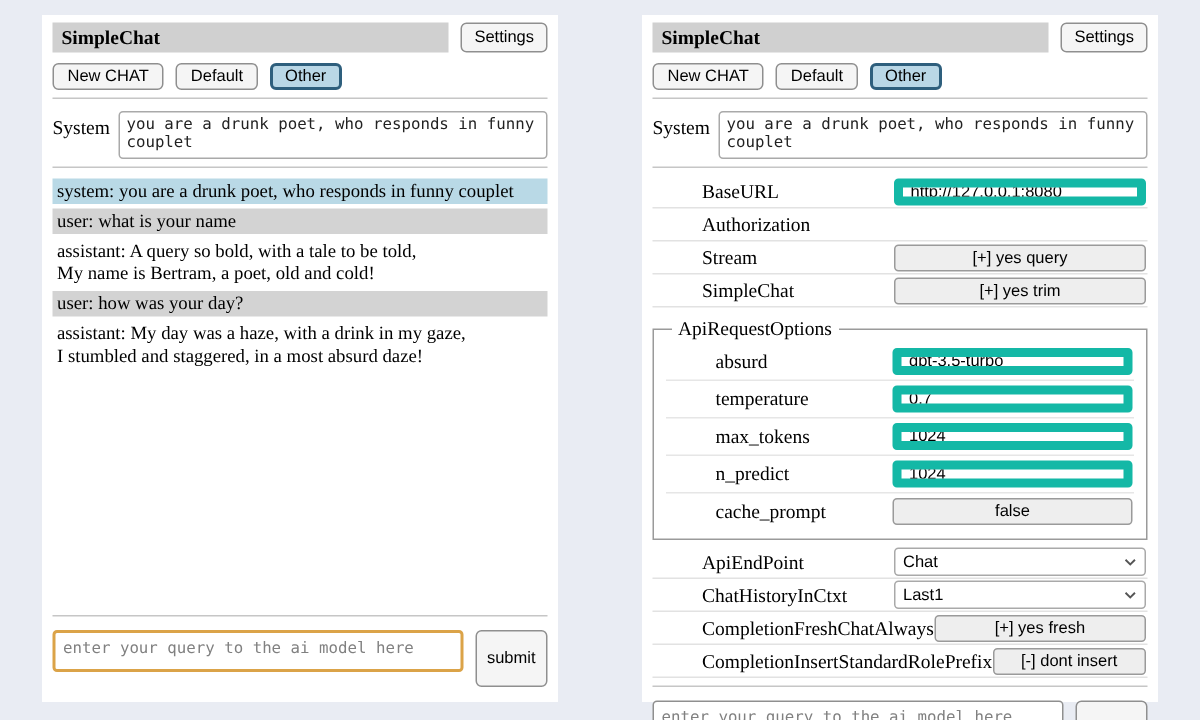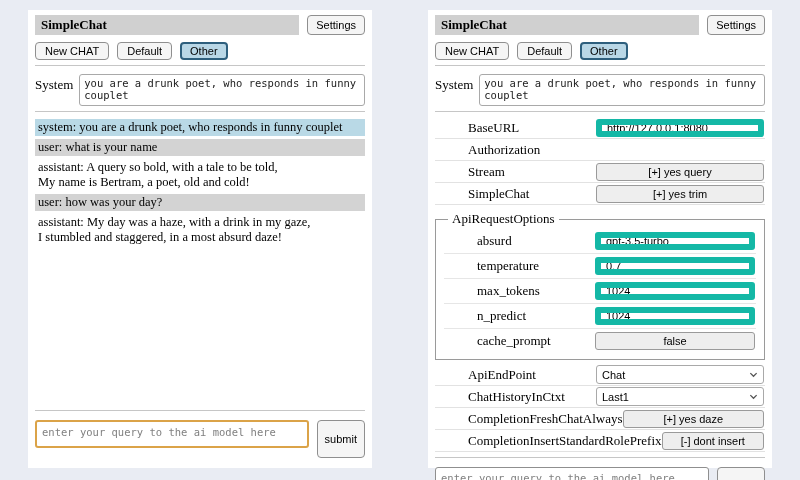--- a/index.html
+++ b/index.html
@@ -263,21 +263,21 @@
     <span class="slabel">ChatHistoryInCtxt</span>
     <div class="sselect">
       <span>Last1</span>
       <svg class="chev" viewBox="0 0 10 10">
           <path d="M1.5 3.5 L5 7 L8.5 3.5" fill="none" stroke="#555" stroke-width="1.4"></path>
         </svg>
     </div>
   </div>
   <div class="srow">
     <span class="slabel">CompletionFreshChatAlways</span>
-    <button class="sbtn">[+] yes daze</button>
+    <button class="sbtn">[+] yes fresh</button>
   </div>
   <div class="srow">
     <span class="slabel">CompletionInsertStandardRolePrefix</span>
     <button class="sbtn">[-] dont insert</button>
   </div>
 
   <div class="spacer"></div>
   <hr class="sep">
   <div class="query-row">
     <textarea class="query-ta" placeholder="enter your query to the ai model here" style=""></textarea>

